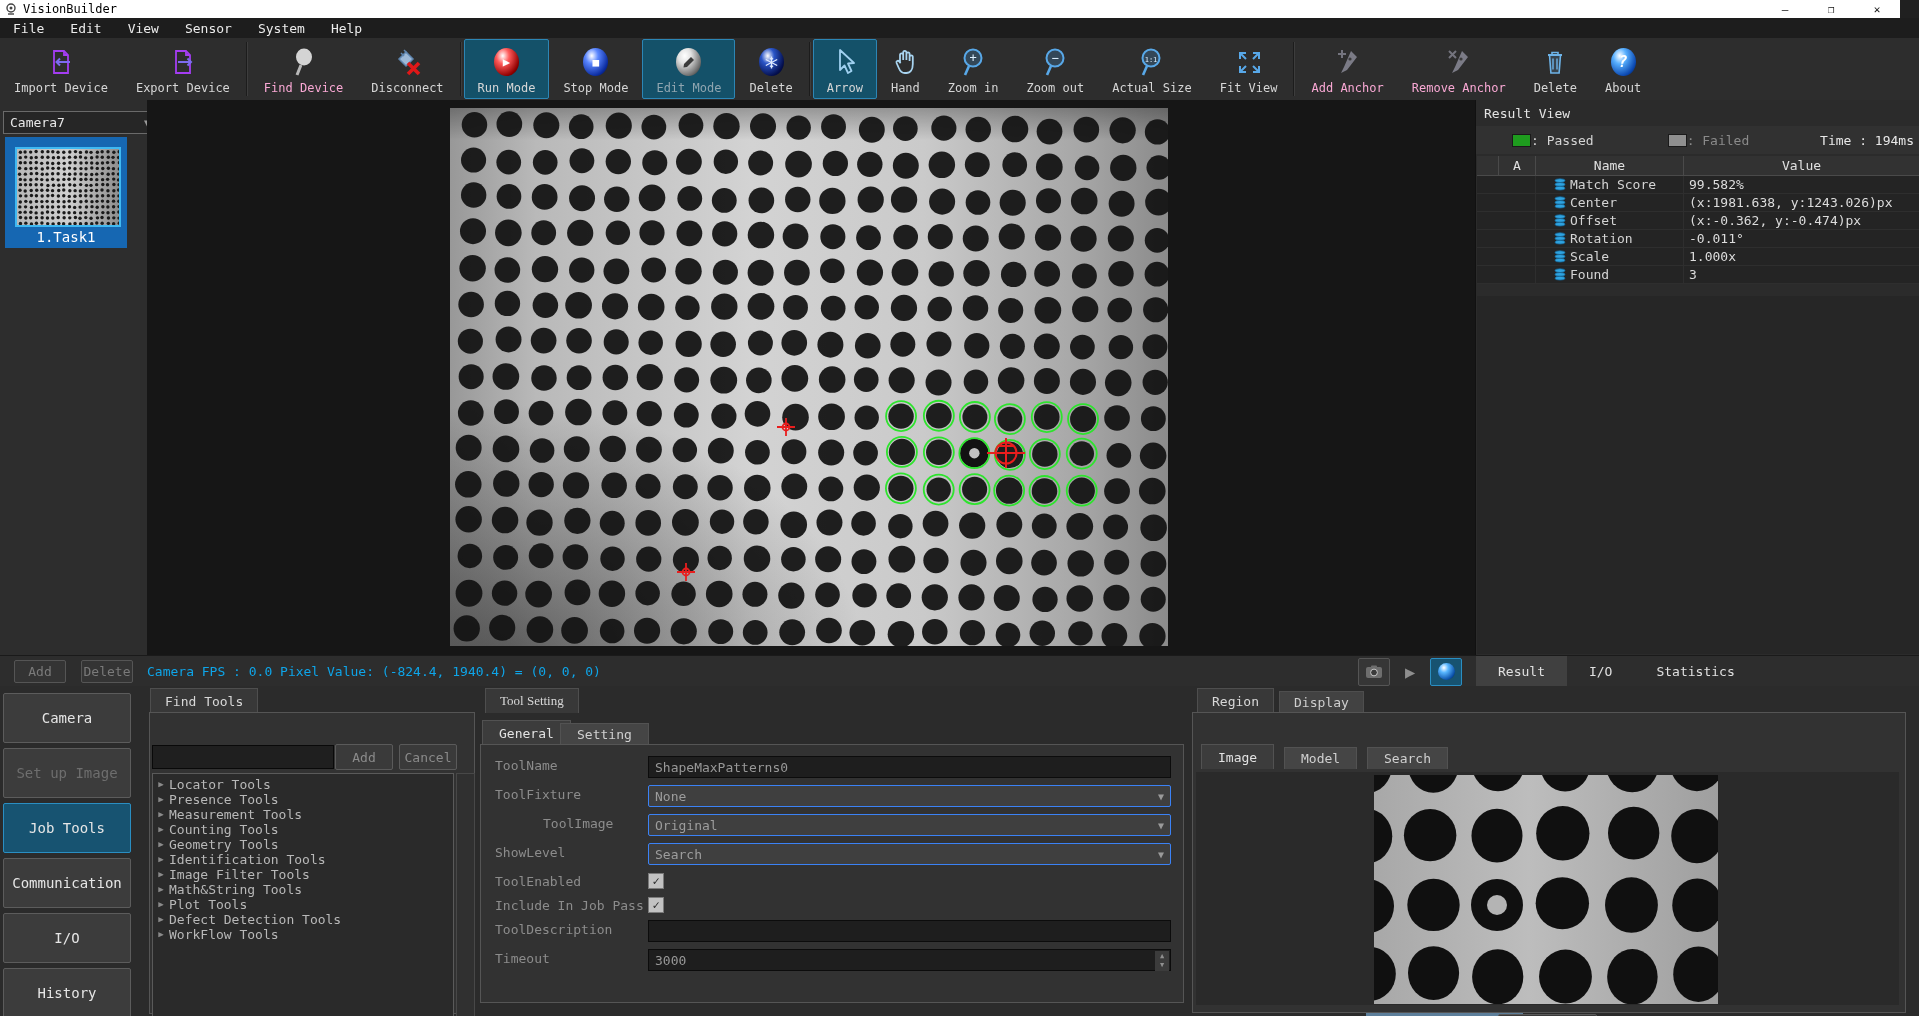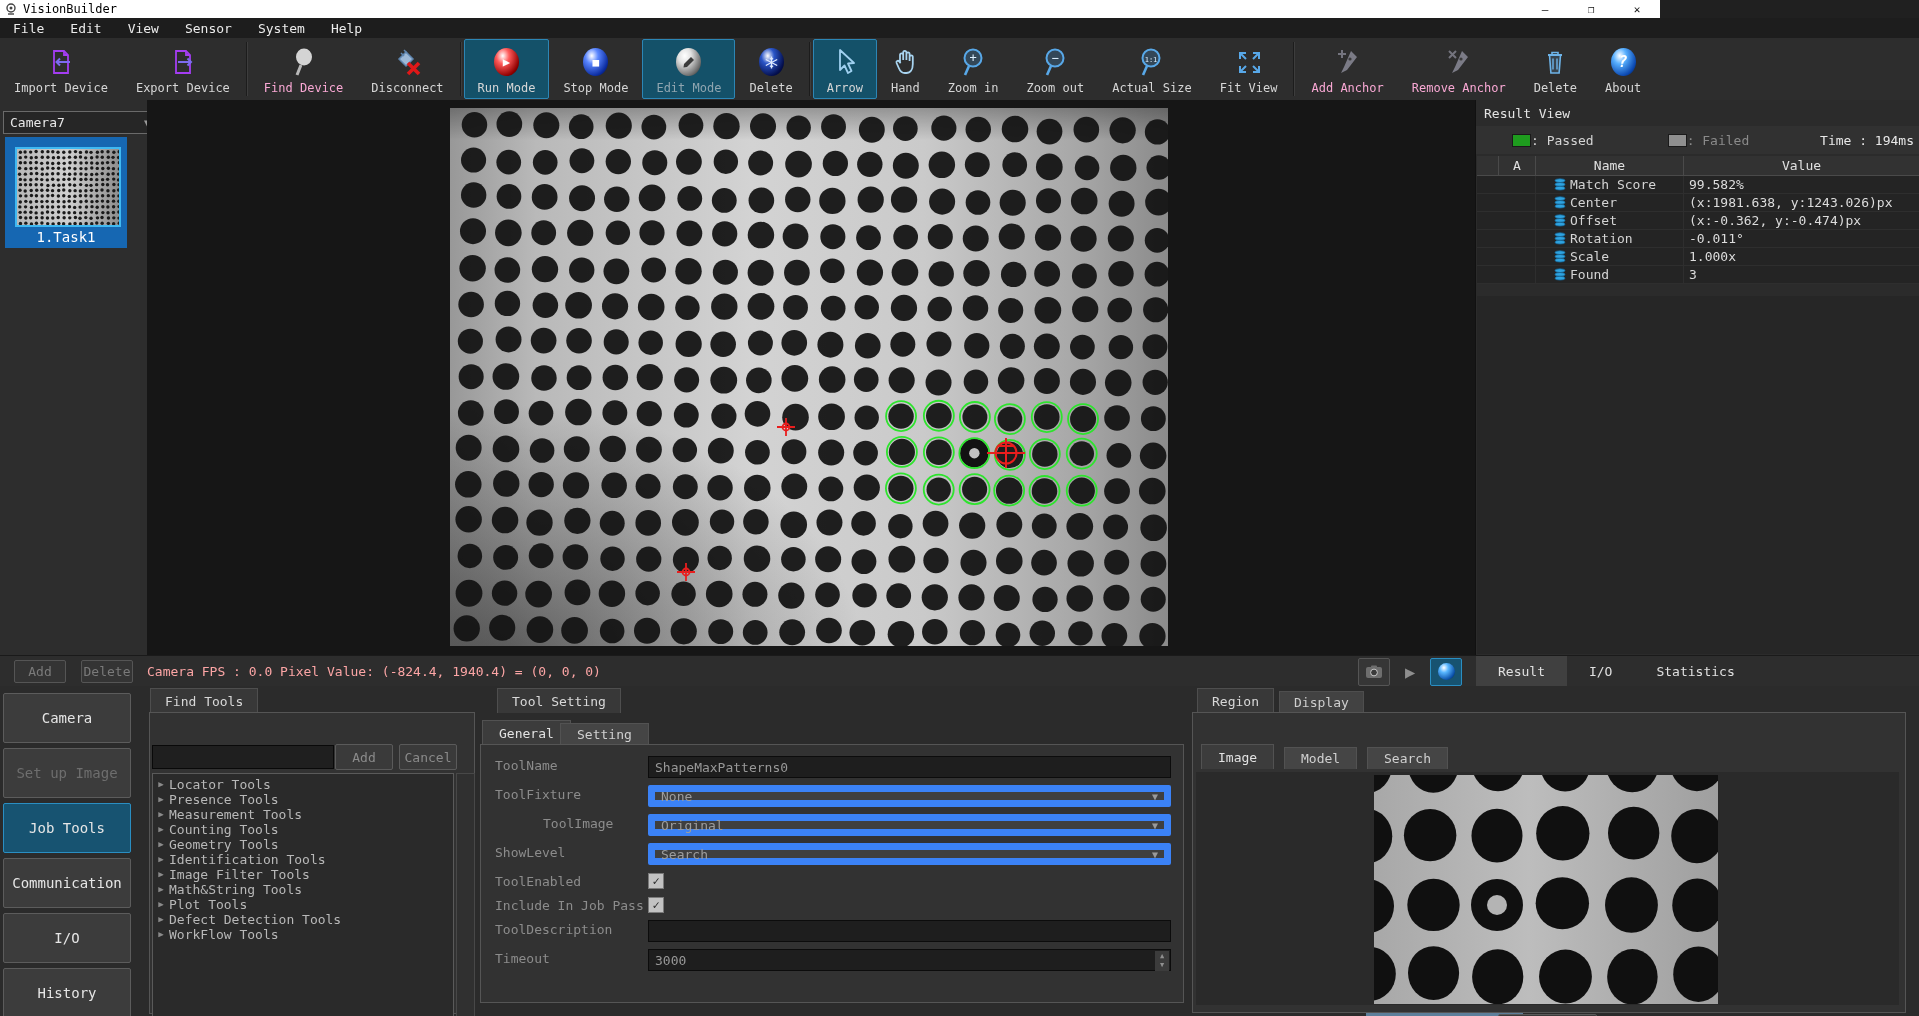--- a/index.html
+++ b/index.html
@@ -1,20 +1,20 @@
 <!DOCTYPE html>
 <html><head>
 <meta charset="utf-8">
 <style>
   html,body{margin:0;padding:0;background:#202020;}
   body{width:1919px;height:1016px;position:relative;overflow:hidden;
        font-family:"DejaVu Sans Mono",monospace;color:#d4d4d4;font-size:13px;}
   .abs{position:absolute;}
   
-  #titlebar{left:0;top:0;width:1660px;height:18px;background:#ffffff;color:#000;
+  #titlebar{left:0;top:0;width:1900px;height:18px;background:#ffffff;color:#000;
             display:flex;align-items:center;}
   #titlebar .t{font-size:12px;margin-left:6px;}
   #win-controls{position:absolute;right:0;top:0;height:18px;display:flex;}
   .winbtn{width:46px;height:18px;display:flex;align-items:center;justify-content:center;
           color:#111;font-size:11px;}
   
   #menubar{left:0;top:18px;width:1919px;height:20px;background:#1d1d1d;display:flex;align-items:center;}
   .menu-item{padding:0 13px;color:#ececec;height:20px;display:flex;align-items:center;}
   
   #toolbar{left:0;top:38px;width:1919px;height:62px;background:#2d2d2d;display:flex;align-items:stretch;
@@ -61,21 +61,21 @@
   .rv-row .c-val{padding-left:5px;color:#dcdcdc;}
   .rv-row.sel{background:var(--sel-blue);}
   .rv-row.sel .c-name,.rv-row.sel .c-val{color:#fff;border-right-color:transparent;}
   #rv-fill{position:absolute;left:1px;width:442px;bottom:1px;background:#262626;}
   .stackicon{display:inline-block;margin-right:4px;}
   
   #statusbar{left:0;top:655px;width:1919px;height:31px;background:#2d2d2d;border-top:1px solid #1a1a1a;
              border-bottom:1px solid #1a1a1a;display:flex;align-items:center;}
   .sb-btn{width:50px;height:21px;border:1px solid #555;background:#343434;color:#7a7a7a;
           display:flex;align-items:center;justify-content:center;margin-left:14px;border-radius:2px;}
-  #sb-info{margin-left:14px;color:#fca5a5;}
+  #sb-info{margin-left:14px;color:#0ea5e9;}
   #sb-right{position:absolute;left:1358px;display:flex;align-items:center;height:31px;}
   .sb-ibtn{width:30px;height:26px;display:flex;align-items:center;justify-content:center;margin-right:4px;
            border:1px solid transparent;border-radius:2px;}
   .sb-ibtn.framed{border-color:#555;background:#363636;}
   .sb-ibtn.rec{border-color:var(--tabblue-border);background:var(--tabblue-bg);}
   #sb-tabs{display:flex;margin-left:10px;height:31px;}
   .sb-tab{padding:0 22px;display:flex;align-items:center;color:#e0e0e0;height:31px;}
   .sb-tab.active{background:#404040;}
   
   #bottom{left:0;top:686px;width:1919px;height:330px;background:#2b2b2b;}
@@ -98,21 +98,21 @@
   #ft-tree{position:absolute;left:2px;top:60px;width:300px;height:261px;background:#2a2a2a;
            border:1px solid #5a5a5a;padding-top:3px;overflow:hidden;}
   .tree-item{height:15px;display:flex;align-items:center;color:#b8b8b8;font-size:13px;line-height:15px;}
   .tree-item .tri{width:16px;text-align:center;color:#8a8a8a;font-size:9px;}
   #ft-scroll{position:absolute;left:306px;top:60px;width:17px;height:261px;background:#303030;border:1px solid #484848;}
   
   .ts-row{position:absolute;left:0;width:100%;}
   .ts-label{position:absolute;left:14px;color:#8c8c8c;}
   .ts-input{position:absolute;left:167px;width:523px;height:22px;background:#1e1e1e;border:1px solid #0c0c0c;
             color:#989898;display:flex;align-items:center;padding:0 6px;box-sizing:border-box;}
-  .ts-select{position:absolute;left:167px;width:523px;height:22px;background:#3f3f3f;border:7px solid #3b82f6;
+  .ts-select{position:absolute;left:167px;width:523px;height:22px;background:#3f3f3f;border:1px solid #3b82f6;
              color:#9d9d9d;display:flex;align-items:center;padding:0 6px;box-sizing:border-box;border-radius:2px;}
   .ts-select .arr{position:absolute;right:6px;color:#9a9a9a;font-size:10px;}
   .cb{position:absolute;left:167px;width:14px;height:14px;background:#c2c2c2;border:1px solid #7a7a7a;
       display:flex;align-items:center;justify-content:center;color:#2a2a2a;font-size:12px;font-weight:bold;}
   .spin{position:absolute;right:1px;top:1px;width:14px;height:20px;background:#3c3c3c;display:flex;
         flex-direction:column;align-items:center;justify-content:center;color:#909090;font-size:7px;line-height:9px;}
   #hscroll{position:absolute;left:888px;top:323px;width:157px;height:7px;background:#5d7f9b;}
   
   .inner-tab{position:absolute;top:34px;height:24px;padding:0 16px;display:flex;align-items:center;
              background:#3c3c3c;border:1px solid #525252;border-bottom:none;color:#e2e2e2;}
@@ -1186,21 +1186,21 @@
           <div class="tree-item">
             <span class="tri">▶</span>
             <span>WorkFlow Tools</span>
           </div>
         </div>
       <div id="ft-scroll"></div>
     </div>
   </div>
 
   <div class="abs" style="left:478px;top:0;width:710px;height:330px;">
-    <div class="dock-tab" style="left:19px;">
+    <div class="dock-tab" style="left:7px;font-family:Liberation Serif, serif;">
       <span>Tool Setting</span>
     </div>
     <div id="ts-tabs">
         <div class="inner-tab" style="left: 4px;">General</div>
         <div class="inner-tab inactive" style="left: 82px;">Setting</div>
       </div>
     <div class="panel-box" style="left:2px;top:58px;width:702px;height:257px;" id="ts-form">
         <div class="ts-row" style="top: 11px;">
           <div class="ts-label" style="top: 2px;">ToolName</div>
           <div class="ts-input">ShapeMaxPatterns0</div>

